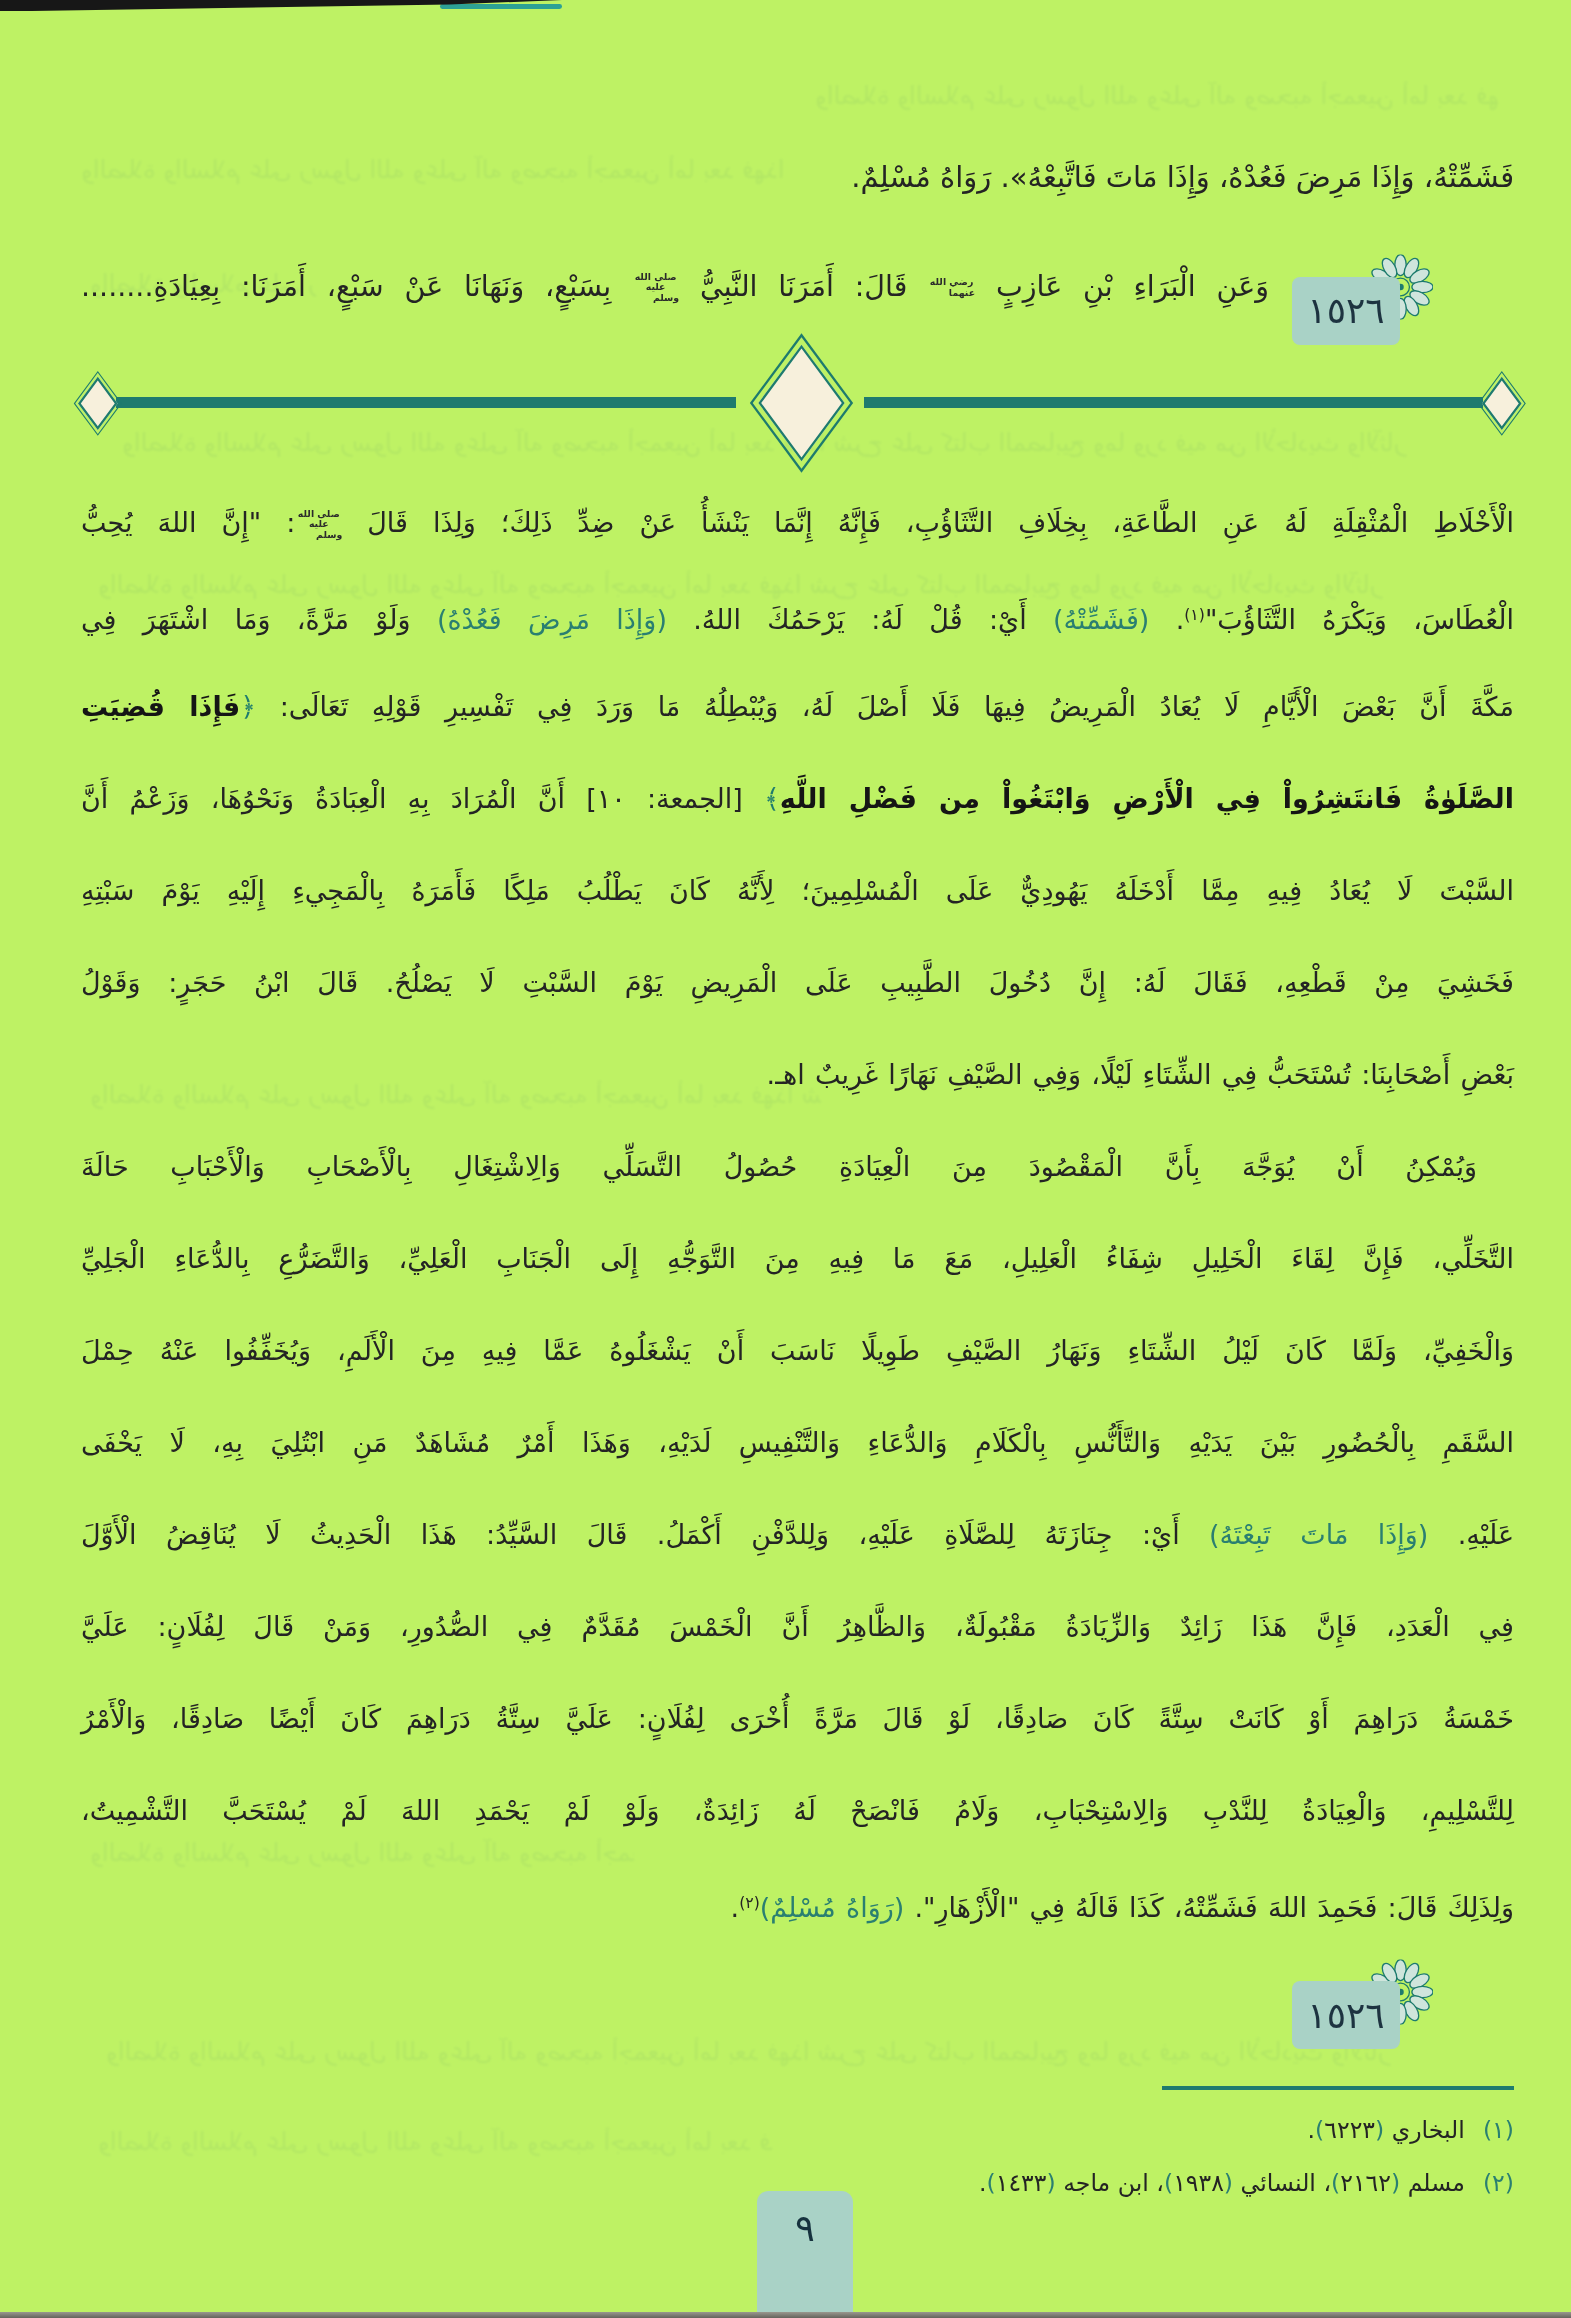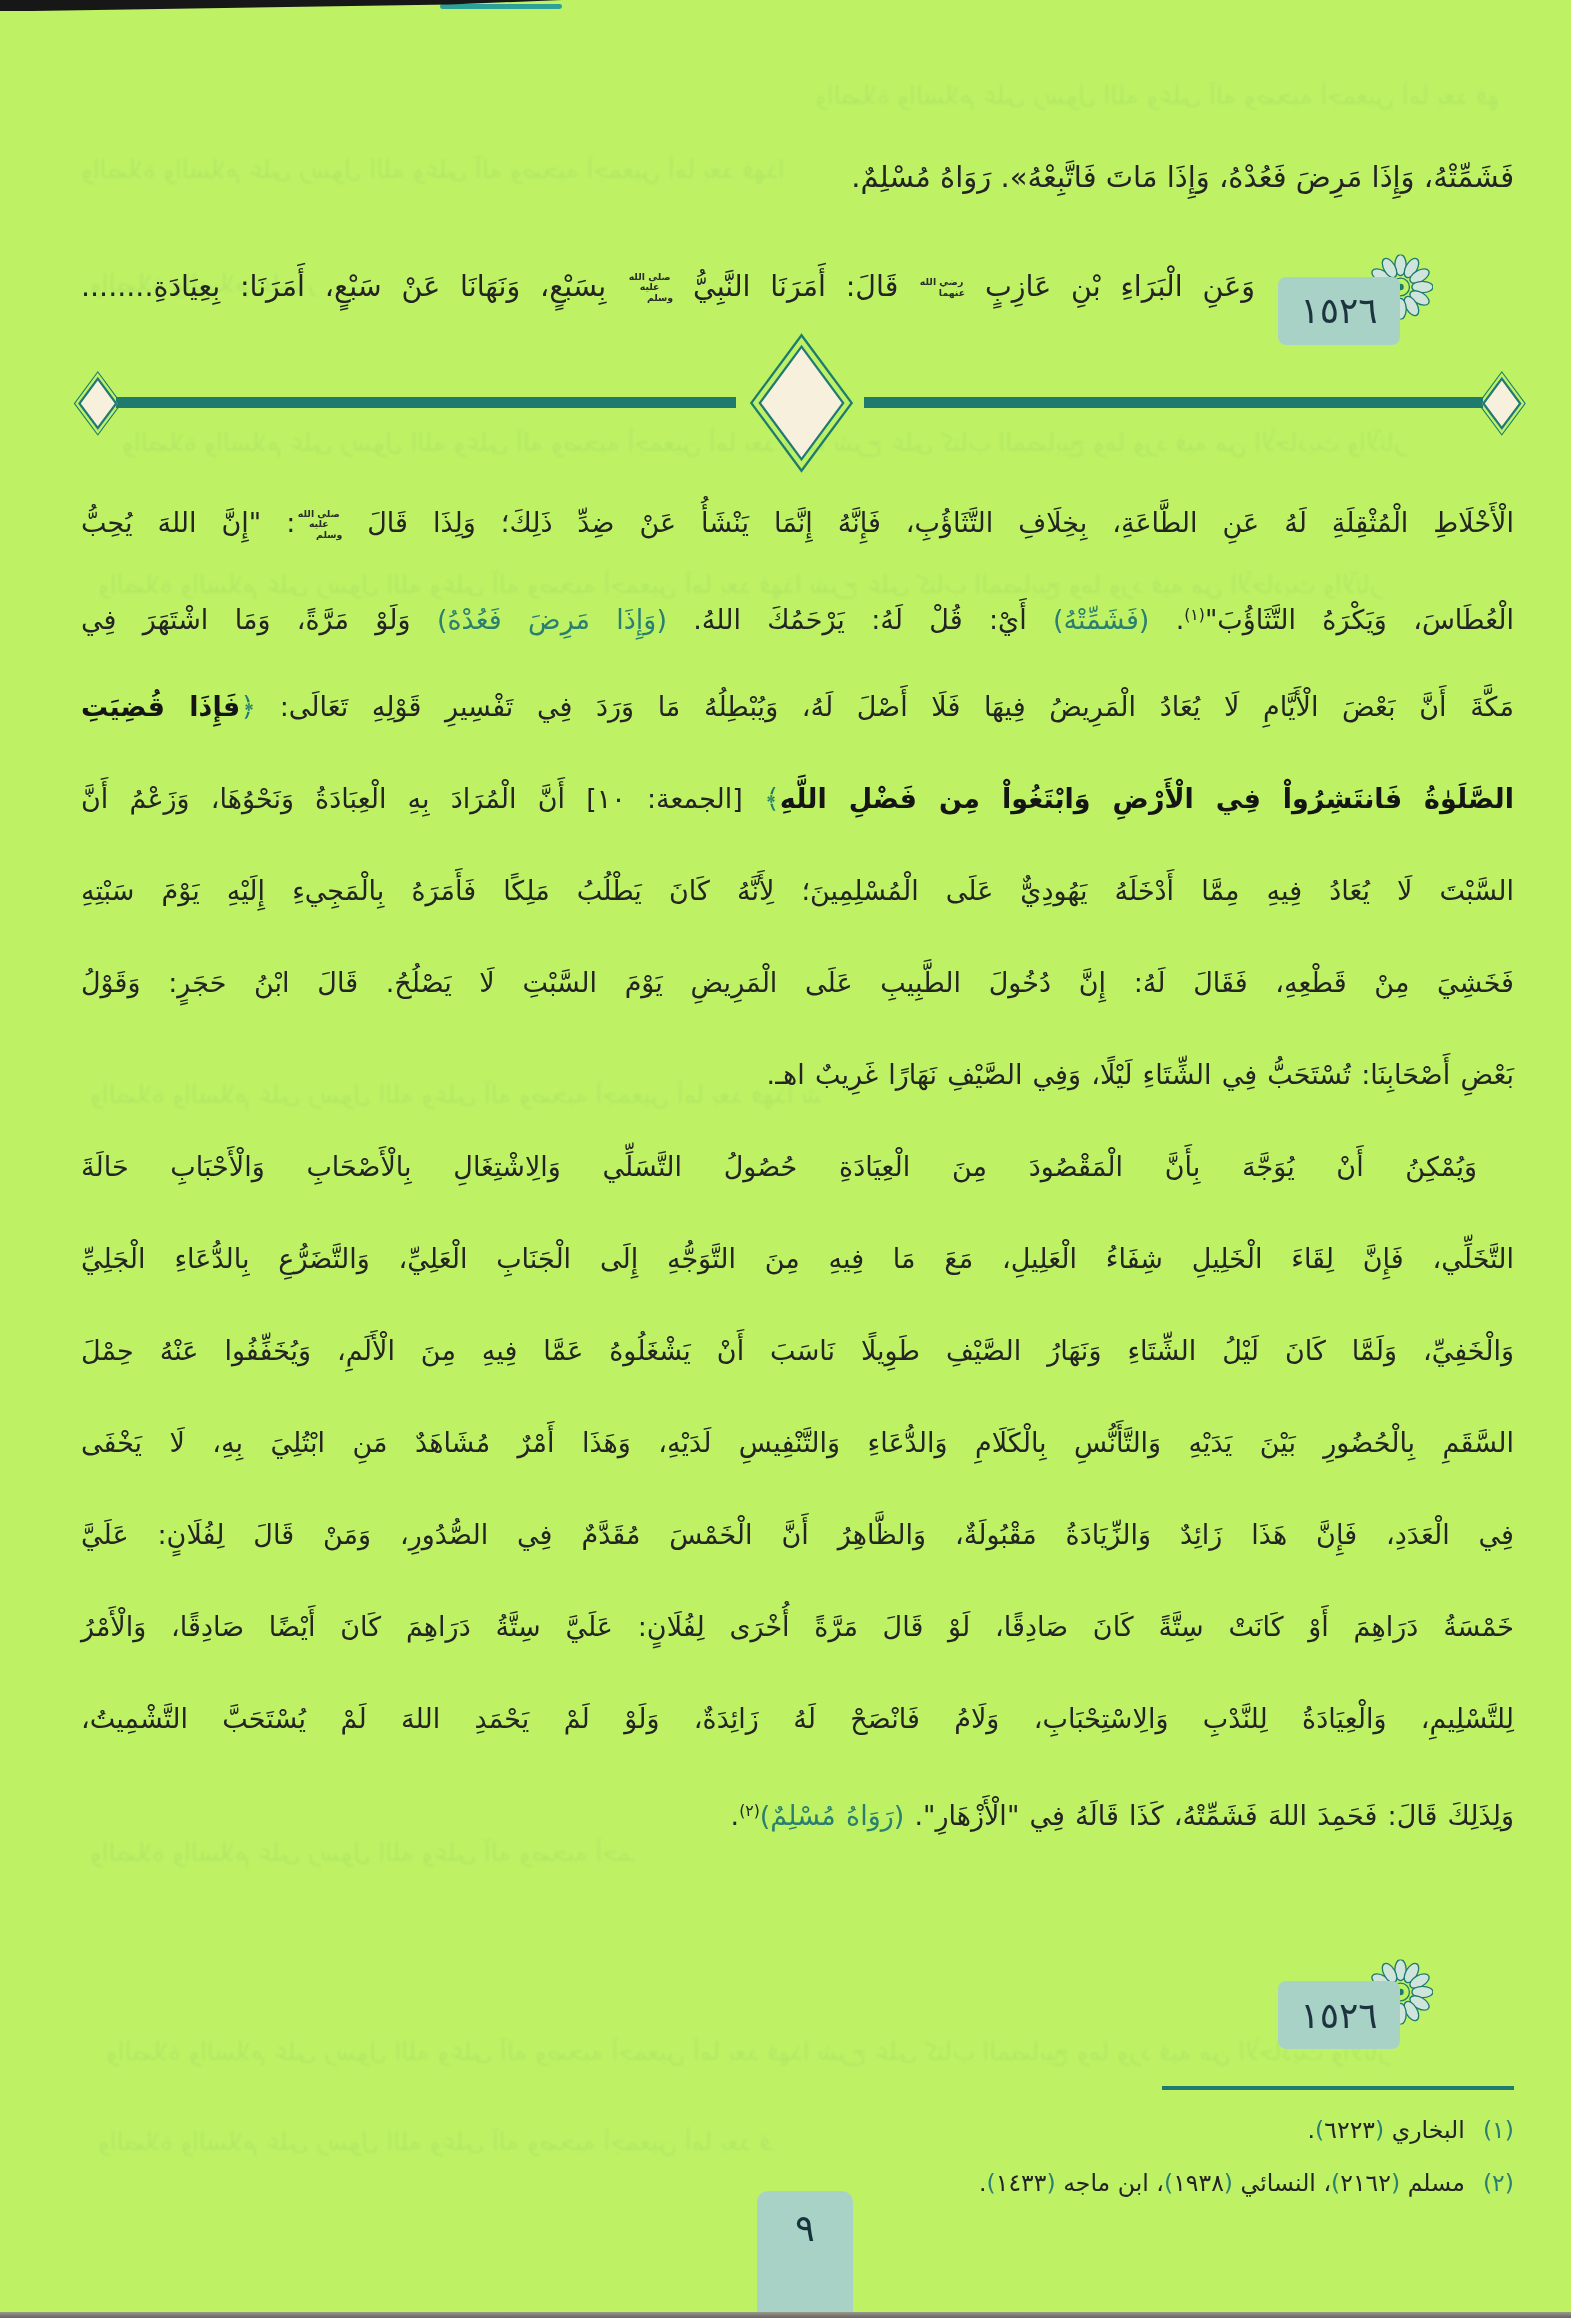--- a/index.html
+++ b/index.html
@@ -43,21 +43,21 @@
     top:132px;height:91px;line-height:91px;
     font-size:29px;text-align:right;white-space:nowrap;
   }
 
   .hadith-row{display:flex;align-items:center;}
   .hadith-row-1{top:231px;height:112px;}
   .hadith-row-2{top:1942px;height:99px;}
   .badge{position:relative;flex:none;margin-right:114px;margin-left:23px;}
   .badge-rect{
     position:relative;z-index:1;
-    width:122px;height:68px;border-radius:8.1px;
+    width:108px;height:68px;border-radius:8.1px;
     background:#a9d2c6;
     display:flex;align-items:center;justify-content:center;
     font-size:36px;color:#1d3340;margin-top:47px;
   }
   .rosette{position:absolute;right:-33px;top:50%;transform:translateY(-50%);z-index:0;}
   .h-text{
     flex:1;font-size:28.5px;
     text-align:justify;text-align-last:justify;
     line-height:1.15;
   }
@@ -183,20 +183,21 @@
     <div class="bline"><span class="seg-n">الْعُطَاسَ، وَيَكْرَهُ التَّثَاؤُبَ"</span><span class="seg-sup">(١)</span><span class="seg-n">. </span><span class="seg-teal">(فَشَمِّتْهُ)</span><span class="seg-n"> أَيْ: قُلْ لَهُ: يَرْحَمُكَ اللهُ. </span><span class="seg-teal">(وَإِذَا مَرِضَ فَعُدْهُ)</span><span class="seg-n"> وَلَوْ مَرَّةً، وَمَا اشْتَهَرَ فِي</span></div>
     <div class="bline"><span class="seg-n">مَكَّةَ أَنَّ بَعْضَ الْأَيَّامِ لَا يُعَادُ الْمَرِيضُ فِيهَا فَلَا أَصْلَ لَهُ، وَيُبْطِلُهُ مَا وَرَدَ فِي تَفْسِيرِ قَوْلِهِ تَعَالَى: </span><span class="seg-qmark">﴿</span><span class="seg-quran">فَإِذَا قُضِيَتِ</span></div>
     <div class="bline"><span class="seg-quran">الصَّلَوٰةُ فَانتَشِرُواْ فِي الْأَرْضِ وَابْتَغُواْ مِن فَضْلِ اللَّهِ</span><span class="seg-qmark">﴾</span><span class="seg-n"> [الجمعة: ١٠] أَنَّ الْمُرَادَ بِهِ الْعِبَادَةُ وَنَحْوُهَا، وَزَعْمُ أَنَّ</span></div>
     <div class="bline"><span class="seg-n">السَّبْتَ لَا يُعَادُ فِيهِ مِمَّا أَدْخَلَهُ يَهُودِيٌّ عَلَى الْمُسْلِمِينَ؛ لِأَنَّهُ كَانَ يَطْلُبُ مَلِكًا فَأَمَرَهُ بِالْمَجِيءِ إِلَيْهِ يَوْمَ سَبْتِهِ</span></div>
     <div class="bline"><span class="seg-n">فَخَشِيَ مِنْ قَطْعِهِ، فَقَالَ لَهُ: إِنَّ دُخُولَ الطَّبِيبِ عَلَى الْمَرِيضِ يَوْمَ السَّبْتِ لَا يَصْلُحُ. قَالَ ابْنُ حَجَرٍ: وَقَوْلُ</span></div>
     <div class="bline partial"><span class="seg-n">بَعْضِ أَصْحَابِنَا: تُسْتَحَبُّ فِي الشِّتَاءِ لَيْلًا، وَفِي الصَّيْفِ نَهَارًا غَرِيبٌ اهـ.</span></div>
     <div class="bline indent"><span class="seg-n">وَيُمْكِنُ أَنْ يُوَجَّهَ بِأَنَّ الْمَقْصُودَ مِنَ الْعِيَادَةِ حُصُولُ التَّسَلِّي وَالِاشْتِغَالِ بِالْأَصْحَابِ وَالْأَحْبَابِ حَالَةَ</span></div>
     <div class="bline"><span class="seg-n">التَّخَلِّي، فَإِنَّ لِقَاءَ الْخَلِيلِ شِفَاءُ الْعَلِيلِ، مَعَ مَا فِيهِ مِنَ التَّوَجُّهِ إِلَى الْجَنَابِ الْعَلِيِّ، وَالتَّضَرُّعِ بِالدُّعَاءِ الْجَلِيِّ</span></div>
     <div class="bline"><span class="seg-n">وَالْخَفِيِّ، وَلَمَّا كَانَ لَيْلُ الشِّتَاءِ وَنَهَارُ الصَّيْفِ طَوِيلًا نَاسَبَ أَنْ يَشْغَلُوهُ عَمَّا فِيهِ مِنَ الْأَلَمِ، وَيُخَفِّفُوا عَنْهُ حِمْلَ</span></div>
     <div class="bline"><span class="seg-n">السَّقَمِ بِالْحُضُورِ بَيْنَ يَدَيْهِ وَالتَّأَنُّسِ بِالْكَلَامِ وَالدُّعَاءِ وَالتَّنْفِيسِ لَدَيْهِ، وَهَذَا أَمْرٌ مُشَاهَدٌ مَنِ ابْتُلِيَ بِهِ، لَا يَخْفَى</span></div>
+    <div class="bline"><span class="seg-n">عَلَيْهِ. </span><span class="seg-teal">(وَإِذَا مَاتَ تَبِعْتَهُ)</span><span class="seg-n"> أَيْ: جِنَازَتَهُ لِلصَّلَاةِ عَلَيْهِ، وَلِلدَّفْنِ أَكْمَلُ. قَالَ السَّيِّدُ: هَذَا الْحَدِيثُ لَا يُنَاقِضُ الْأَوَّلَ</span></div>
     <div class="bline"><span class="seg-n">فِي الْعَدَدِ، فَإِنَّ هَذَا زَائِدٌ وَالزِّيَادَةُ مَقْبُولَةٌ، وَالظَّاهِرُ أَنَّ الْخَمْسَ مُقَدَّمٌ فِي الصُّدُورِ، وَمَنْ قَالَ لِفُلَانٍ: عَلَيَّ</span></div>
     <div class="bline"><span class="seg-n">خَمْسَةُ دَرَاهِمَ أَوْ كَانَتْ سِتَّةً كَانَ صَادِقًا، لَوْ قَالَ مَرَّةً أُخْرَى لِفُلَانٍ: عَلَيَّ سِتَّةُ دَرَاهِمَ كَانَ أَيْضًا صَادِقًا، وَالْأَمْرُ</span></div>
     <div class="bline"><span class="seg-n">لِلتَّسْلِيمِ، وَالْعِيَادَةُ لِلنَّدْبِ وَالِاسْتِحْبَابِ، وَلَامُ فَانْصَحْ لَهُ زَائِدَةٌ، وَلَوْ لَمْ يَحْمَدِ اللهَ لَمْ يُسْتَحَبَّ التَّشْمِيتُ،</span></div>
     <div class="bline partial"><span class="seg-n">وَلِذَلِكَ قَالَ: فَحَمِدَ اللهَ فَشَمِّتْهُ، كَذَا قَالَهُ فِي "الْأَزْهَارِ". </span><span class="seg-teal">(رَوَاهُ مُسْلِمٌ)</span><span class="seg-sup">(٢)</span><span class="seg-n">.</span></div>
   </div>
 
   <div class="abs hadith-row hadith-row-2 teal-line">
     <div class="badge">
       <svg class="rosette" width="65" height="65" viewBox="0 0 80 80">
         <g fill="#cfe5dc" stroke="#1e7b6e" stroke-width="1.6">

